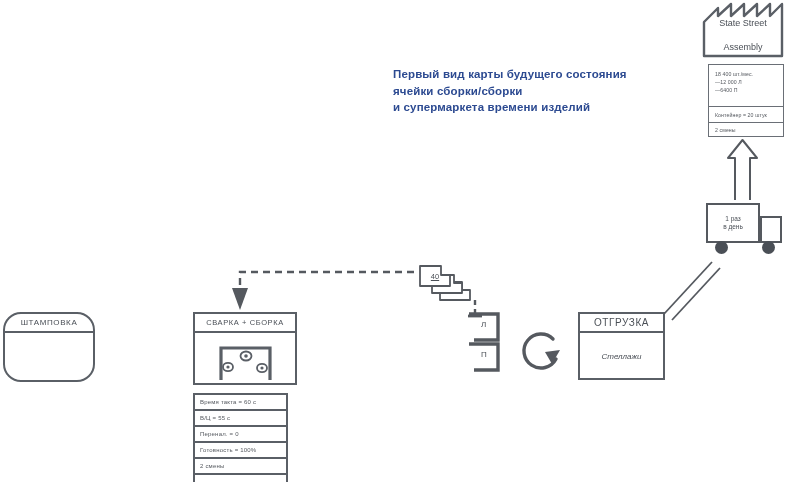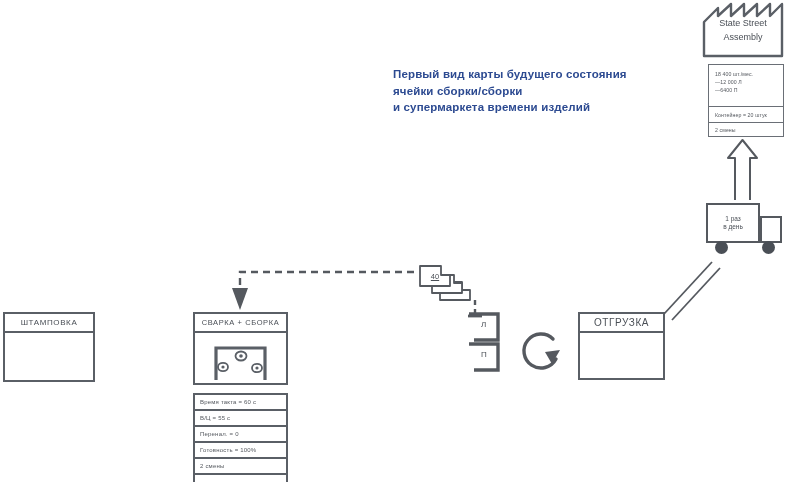--- a/index.html
+++ b/index.html
@@ -151,21 +151,21 @@
     <div>Первый вид карты будущего состояния</div>
     <div>ячейки сборки/сборки</div>
     <div>и супермаркета времени изделий</div>
   </div>
 
   <div class="abs" style="left:700px; top:0px; width:86px; height:60px;">
     <svg width="86" height="60" viewBox="0 0 86 60">
       <path d="M4 22 L4 56 L82 56 L82 4 L70 16 L70 4 L57 16 L57 4 L44 16 L44 4 L31 16 L31 4 L18 16 L18 8 Z" fill="#ffffff" stroke="#5a5f66" stroke-width="2.4" stroke-linejoin="round"></path>
     </svg>
     <div class="factory-label" style="top:16px;">State Street</div>
-    <div class="factory-label" style="top:30px;">Assembly</div>
+    <div class="factory-label" style="top:40px;">Assembly</div>
   </div>
 
   <div class="sup-table" style="left:708px; top:64px; width:76px; height:73px;">
     <div class="sup-seg" style="height:41px; padding-top:5px;">
       <div>18 400 шт./мес.</div>
       <div>—12 000 Л</div>
       <div>—6400 П</div>
     </div>
     <div class="sup-seg" style="height:16px; display:flex; align-items:center; padding-top:0;">Контейнер = 20 штук</div>
     <div class="sup-seg" style="height:14px; display:flex; align-items:center; padding-top:0;">2 смены</div>
@@ -174,26 +174,26 @@
   <div class="truck-body" style="left:706px; top:203px; width:54px; height:40px;">
     <div>
       <div>1 раз</div>
       <div>в день</div>
     </div>
   </div>
   <div class="truck-cab" style="left:760px; top:216px; width:22px; height:27px;"></div>
   <div class="wheel" style="left:715px; top:241px; width:13px; height:13px;"></div>
   <div class="wheel" style="left:762px; top:241px; width:13px; height:13px;"></div>
 
-  <div class="proc-box" style="left:3px; top:312px; width:92px; height:70px;">
+  <div class="proc-box" style="left:3px; top:312px; width:92px; height:70px;border-radius:18px;">
     <div class="proc-title" style="height:19px; font-size:8px;">ШТАМПОВКА</div>
     <div class="proc-body" style="height:49px; font-size:8px;"></div>
   </div>
 
-  <div class="proc-box" style="left:193px; top:312px; width:95px; height:73px;">
+  <div class="proc-box" style="left:193px; top:312px; width:104px; height:73px;">
     <div class="proc-title" style="height:19px; font-size:7.5px;">СВАРКА + СБОРКА</div>
     <div class="proc-body" style="height:52px;">
       <svg width="91" height="50" viewBox="0 0 91 50">
         <path d="M21 46 L21 14 L70 14 L70 46" fill="none" stroke="#5a5f66" stroke-width="3.2" stroke-linejoin="miter"></path>
         <ellipse cx="46" cy="22" rx="5.5" ry="4.5" fill="none" stroke="#5a5f66" stroke-width="1.8"></ellipse>
         <circle cx="46" cy="22" r="1.8" fill="#5a5f66"></circle>
         <ellipse cx="28" cy="33" rx="5" ry="4.2" fill="none" stroke="#5a5f66" stroke-width="1.8"></ellipse>
         <circle cx="28" cy="33" r="1.6" fill="#5a5f66"></circle>
         <ellipse cx="62" cy="34" rx="5" ry="4.2" fill="none" stroke="#5a5f66" stroke-width="1.8"></ellipse>
         <circle cx="62" cy="34" r="1.6" fill="#5a5f66"></circle>
@@ -205,20 +205,21 @@
     <div class="data-row" style="height:16px;">Время такта = 60 с</div>
     <div class="data-row" style="height:16px;">В/Ц = 55 с</div>
     <div class="data-row" style="height:16px;">Перенал. = 0</div>
     <div class="data-row" style="height:16px;">Готовность = 100%</div>
     <div class="data-row" style="height:16px;">2 смены</div>
     <div class="data-row" style="height:9px;"></div>
   </div>
 
   <div class="proc-box" style="left:578px; top:312px; width:87px; height:68px;">
     <div class="proc-title" style="height:19px; font-size:10px;">ОТГРУЗКА</div>
+    <div class="proc-body" style="height:47px; font-size:8px; font-style:italic;">Стеллажи</div>
   </div>
 
   <div class="abs" style="left:414px; top:262px; width:64px; height:42px;">
     <svg width="64" height="42" viewBox="0 0 64 42">
       <path d="M26 20 L26 38 L56 38 L56 28 L48 28 L48 20 Z" fill="#ffffff" stroke="#55595f" stroke-width="1.8" stroke-linejoin="round"></path>
       <path d="M18 13 L18 31 L48 31 L48 21 L40 21 L40 13 Z" fill="#ffffff" stroke="#55595f" stroke-width="1.8" stroke-linejoin="round"></path>
       <path d="M6 4 L6 24 L36 24 L36 13 L27 13 L27 4 Z" fill="#ffffff" stroke="#55595f" stroke-width="1.8" stroke-linejoin="round"></path>
     </svg>
     <div class="abs" style="left:6px; top:4px; width:30px; height:20px; display:flex; align-items:center; justify-content:center; color:#4a4f56; font-size:7.5px;">40</div>
   </div>

